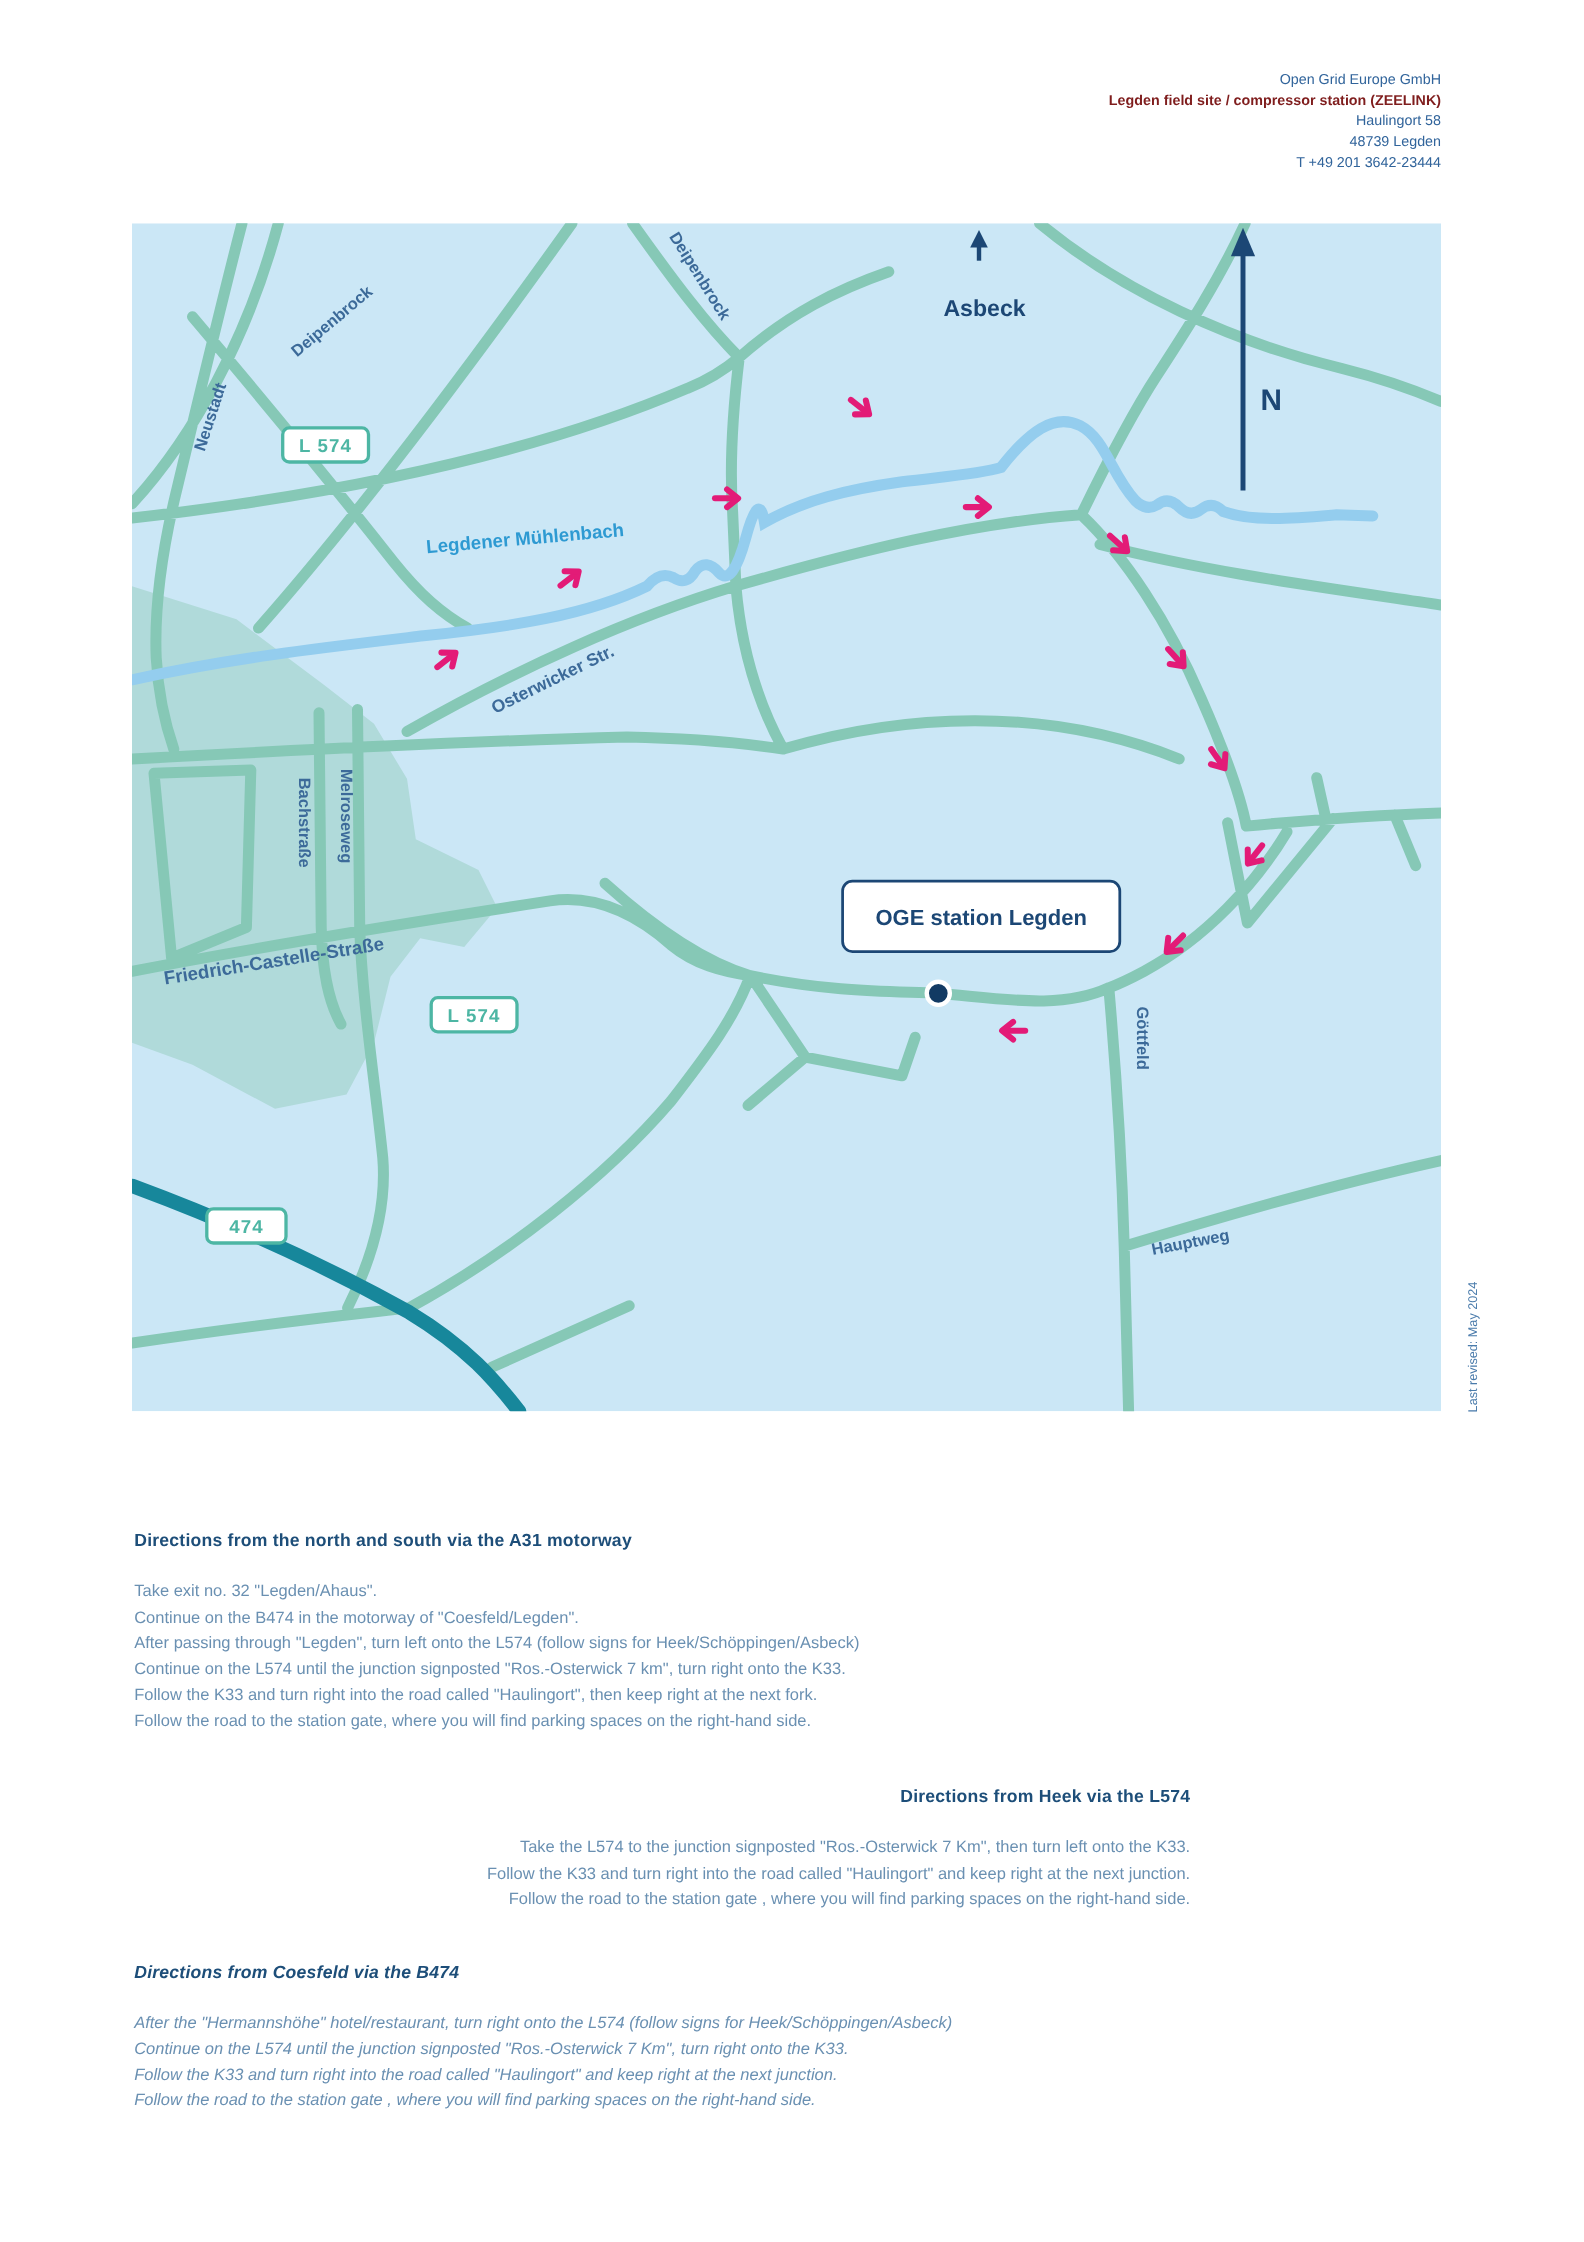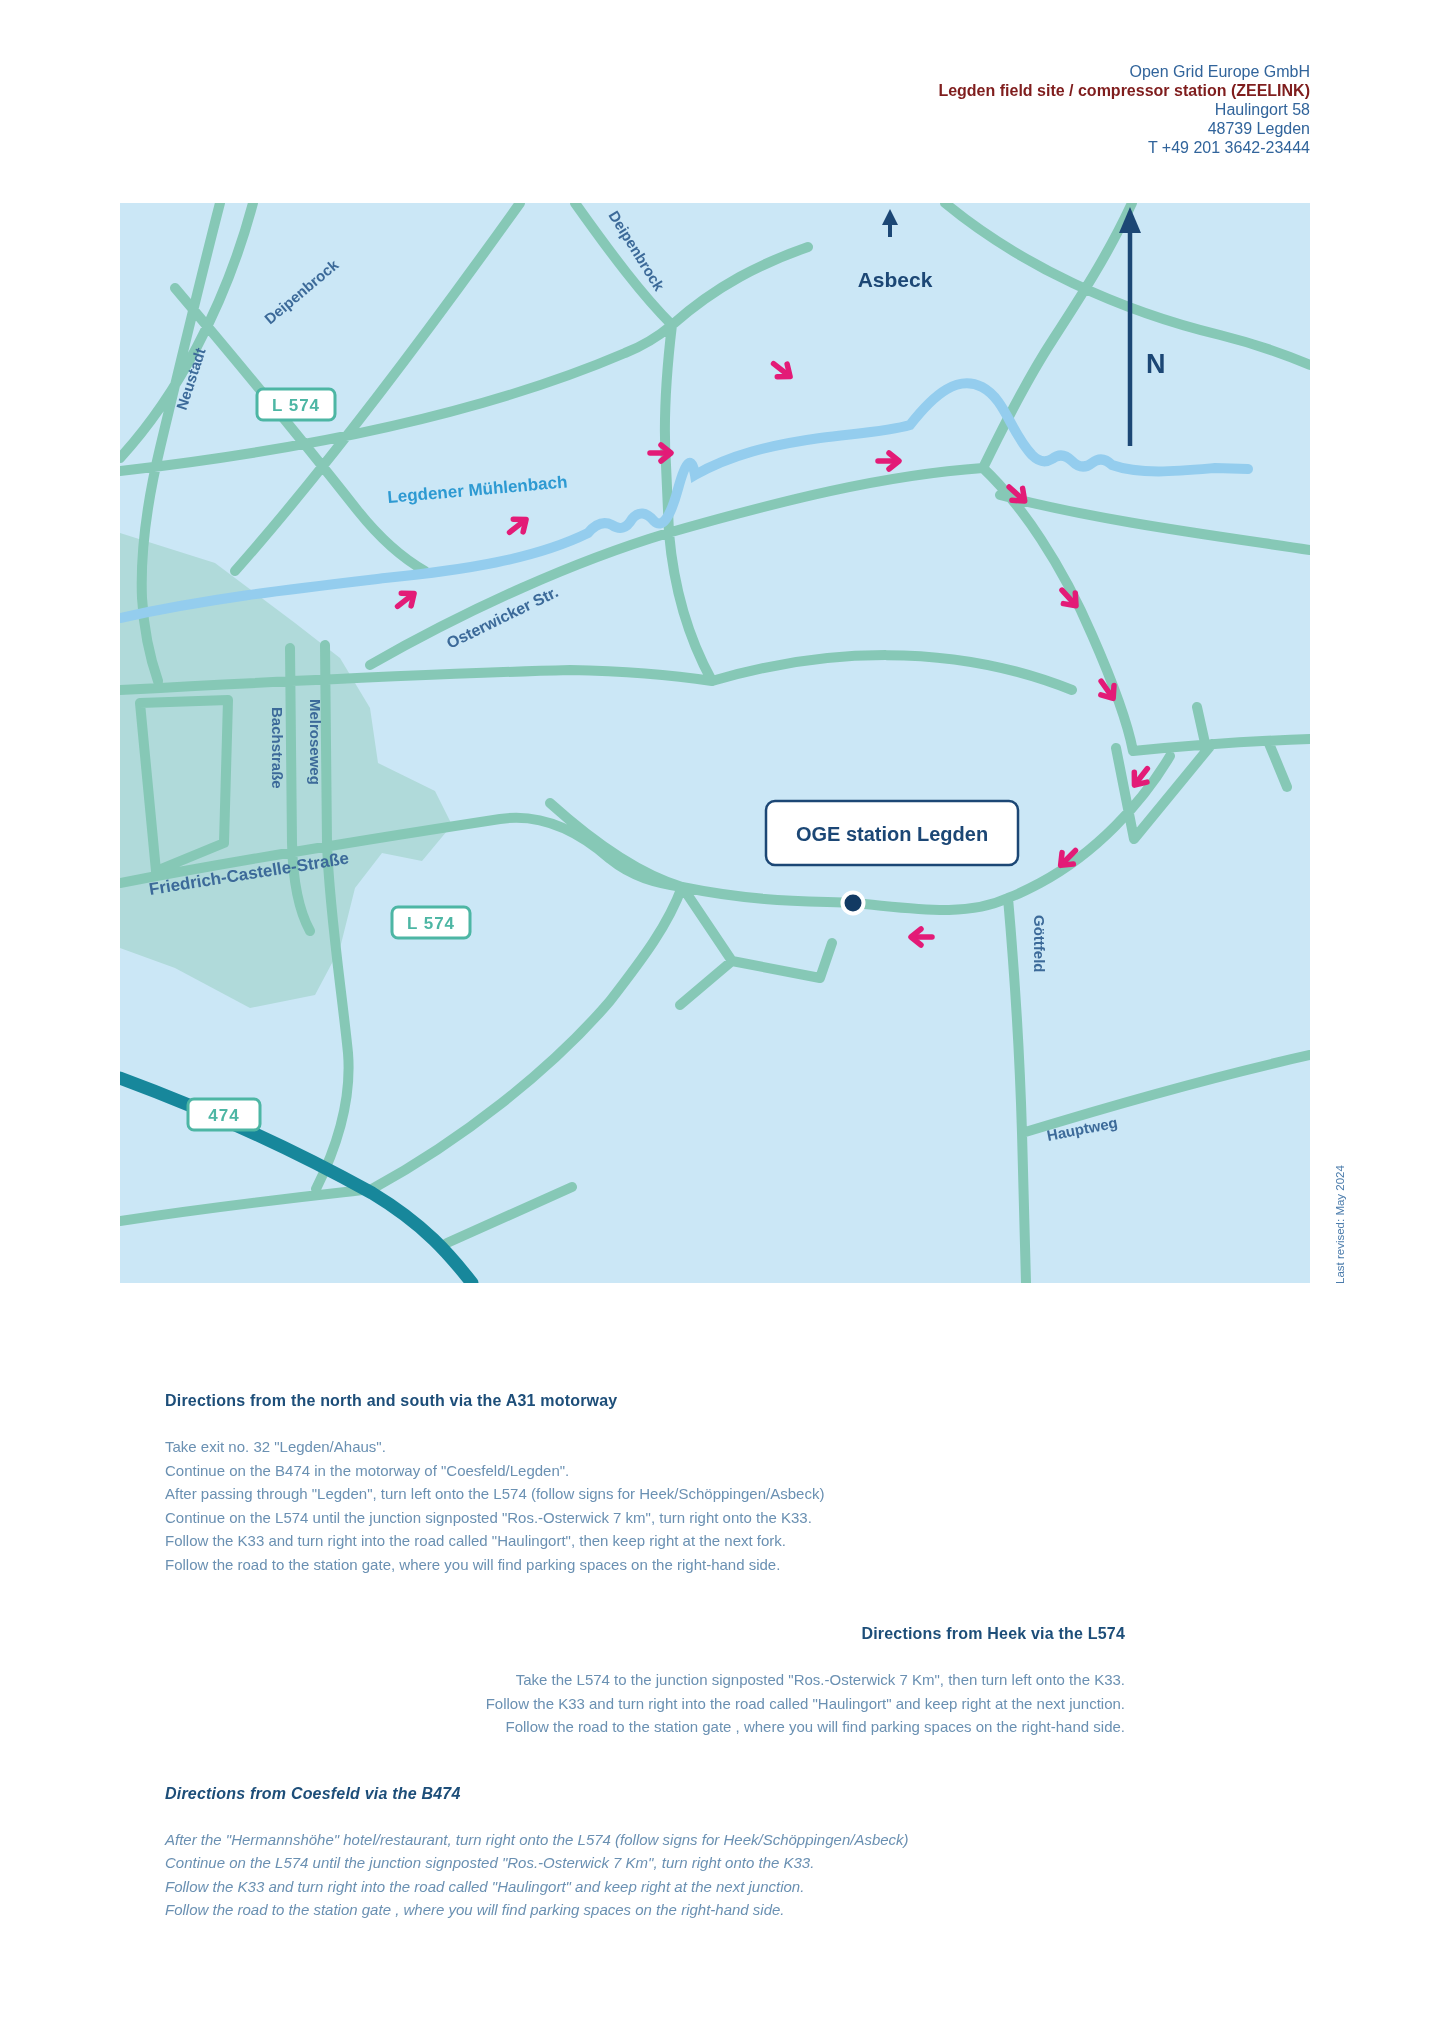--- a/index.html
+++ b/index.html
@@ -1,29 +1,29 @@
 <!DOCTYPE html>
 <html><head>
 <meta charset="utf-8">
 <style>
   html,body{margin:0;padding:0;background:#ffffff;}
   .page{position:relative;width:1440px;height:2038px;background:#ffffff;overflow:hidden;
         font-family:"Liberation Sans",sans-serif;}
   
   .logo{position:absolute;left:106px;top:56px;}
   .address{position:absolute;top:62px;right:130px;text-align:right;
-           font-size:16px;line-height:19px;color:#31649b;}
+           font-size:13px;line-height:19px;color:#31649b;}
   .address .site{font-weight:bold;color:#7f1d1d;}
   
   .map-wrap{position:absolute;left:120px;top:203px;width:1190px;height:1080px;}
   
   .revision{position:absolute;left:1334px;top:1284px;transform-origin:0 0;
             transform:rotate(-90deg);font-size:11.5px;color:#4a7bab;white-space:nowrap;}
   
-  .directions{position:absolute;left:122px;top:1392px;width:960px;margin-left:43px;}
+  .directions{position:absolute;left:122px;top:1392px;width:960px;}
   .directions h3{margin:0;font-size:16px;font-weight:bold;color:#1d4e79;letter-spacing:.2px;}
   .directions p{margin:25px 0 0 0;font-size:15px;line-height:23.5px;color:#6a90b2;}
   .sec2{margin-top:49px;text-align:right;}
   .sec3{margin-top:46px;font-style:italic;}
   
   text{font-family:"Liberation Sans",sans-serif;}
   .street{fill:#3c6a99;font-weight:600;}
 </style>
 </head>
 <body>

